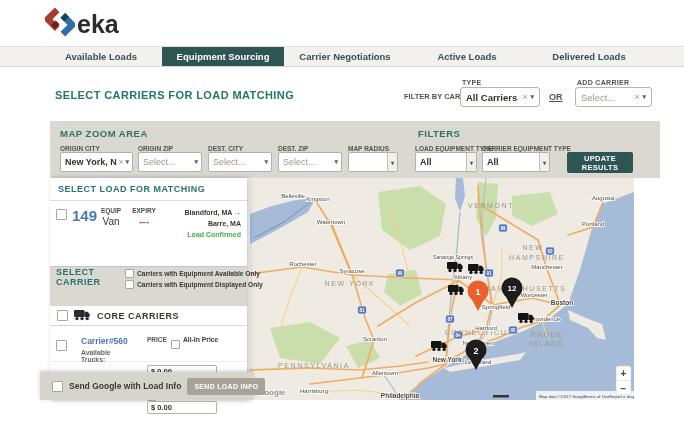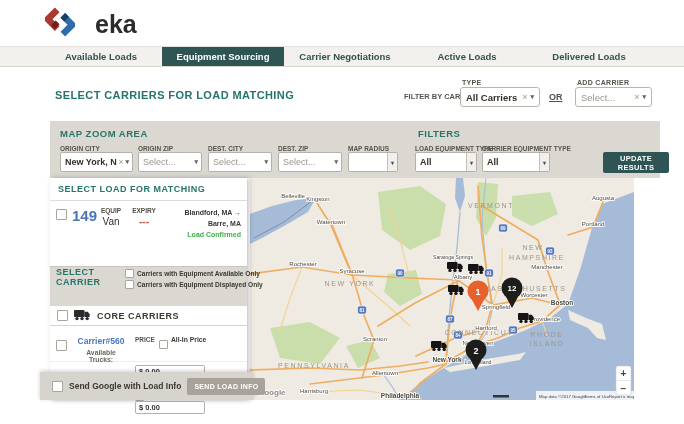--- a/index.html
+++ b/index.html
@@ -1,19 +1,19 @@
 <!DOCTYPE html>
 <html><head>
 <meta charset="utf-8">
 <style>
   html,body{margin:0;padding:0;background:#fff;}
   .page{position:relative;width:684px;height:424px;background:#fff;overflow:hidden;
         font-family:"Liberation Sans",sans-serif;}
   
-  .logo{position:absolute;left:45px;top:7px;display:flex;align-items:center;gap:20px;}
+  .logo{position:absolute;left:45px;top:7px;display:flex;align-items:center;gap:2px;}
   .logo-text{font-size:25px;font-weight:700;color:#2b2b2b;letter-spacing:0px;}
   
   .tabbar{position:absolute;left:0;top:46px;width:684px;height:21px;background:#f2f1ee;
           border-top:1px solid #e4e1dc;border-bottom:1px solid #d9d6d0;
           display:flex;padding:0 34px 0 40px;box-sizing:border-box;}
   .tab{flex:1;display:flex;align-items:center;justify-content:center;
        font-size:9.5px;font-weight:700;color:#33524f;cursor:pointer;white-space:nowrap;}
   .tab.active{background:#2e5453;color:#fff;}
   
   .page-title{position:absolute;left:55px;top:89px;font-size:11px;font-weight:700;
@@ -36,21 +36,21 @@
           display:flex;align-items:center;padding:0 0 0 4px;box-sizing:border-box;font-size:9px;
           font-weight:700;color:#33312c;cursor:pointer;}
   .fp-ctl .val{flex:1;white-space:nowrap;overflow:hidden;}
   .fp-ctl .ph{color:#9a978f;font-weight:400;}
   .fp-ctl .x{font-size:8.5px;color:#999;margin:0 2px;font-weight:400;}
   .fp-ctl .caret{font-size:7px;color:#666;margin-right:3px;}
   .fp-ctl .spin{width:9px;align-self:stretch;border-left:1px solid #c4c0b8;display:flex;
                 align-items:center;justify-content:center;font-size:6px;color:#555;background:#f2f0ec;}
   .update-btn{position:absolute;left:517px;top:31px;width:66px;height:21px;background:#2e5453;color:#fff;
               font-size:7.5px;font-weight:700;letter-spacing:.3px;border:none;border-radius:2px;
-              display:flex;align-items:center;justify-content:center;cursor:pointer;margin-left:36px;}
+              display:flex;align-items:center;justify-content:center;cursor:pointer;}
   
   .map{position:absolute;left:250px;top:178px;width:384px;height:222px;background:#efebe3;}
   .map svg{display:block;}
   .st-label{fill:#9b968a;font-size:7px;letter-spacing:1.6px;font-weight:400;}
   .city{fill:#4a463e;font-size:6px;paint-order:stroke;stroke:#ffffff;stroke-width:1.6px;font-weight:400;}
   .city-big{font-size:6.5px;font-weight:700;}
   .shield{fill:#5578bd;stroke:#fff;stroke-width:.6;}
   .shield-num{fill:#fff;font-size:4.5px;font-weight:700;text-anchor:middle;}
   .attr-text{fill:#3c3c3c;font-size:4.3px;}
   .pin-num{fill:#fff;font-weight:700;text-anchor:middle;}
@@ -74,21 +74,21 @@
   .carrier-filter{height:40px;flex:none;background:#dbd8d2;display:flex;
                   padding:0 6px;gap:5px;border-top:1px solid #c9c5bf;box-sizing:border-box;}
   .cf-title{font-size:9px;font-weight:700;color:#26756b;letter-spacing:.5px;width:64px;flex:none;}
   .cf-opts{flex:1;}
   .cf-opt{display:flex;align-items:center;gap:3px;margin:2px 0;}
   .cf-opt .cb{width:7px;height:7px;}
   .cf-opt span.lbl{font-size:6.6px;font-weight:700;color:#3a3833;white-space:nowrap;}
   .core-header{height:20px;flex:none;display:flex;align-items:center;gap:6px;padding:0 7px;
                border-bottom:1px solid #d7d4ce;background:#fff;box-sizing:border-box;}
   .core-title{font-size:9px;font-weight:700;color:#3a3833;letter-spacing:.5px;}
-  .carrier-row{flex:none;display:flex;gap:8px;padding:4px 6px;border-bottom:1px solid #eee;box-sizing:border-box;text-align:center;}
+  .carrier-row{flex:none;display:flex;gap:14px;padding:4px 6px;border-bottom:1px solid #eee;box-sizing:border-box;}
   .carrier-row .cb{margin-top:10px;}
   .cr-left{width:52px;flex:none;padding-top:6px;}
   .cr-name{font-size:8.5px;font-weight:700;color:#4a76b8;cursor:pointer;}
   .cr-sub{font-size:6.8px;font-weight:700;color:#6b6860;margin-top:3px;}
   .cr-right{flex:1;}
   .cr-price-row{display:flex;align-items:center;gap:4px;}
   .cr-price-label{font-size:6.5px;font-weight:700;color:#55534b;}
   .cr-allin{display:flex;align-items:center;gap:3px;}
   .cr-allin .cb{width:7px;height:7px;}
   .cr-allin span.lbl{font-size:6.8px;font-weight:700;color:#3a3833;}

